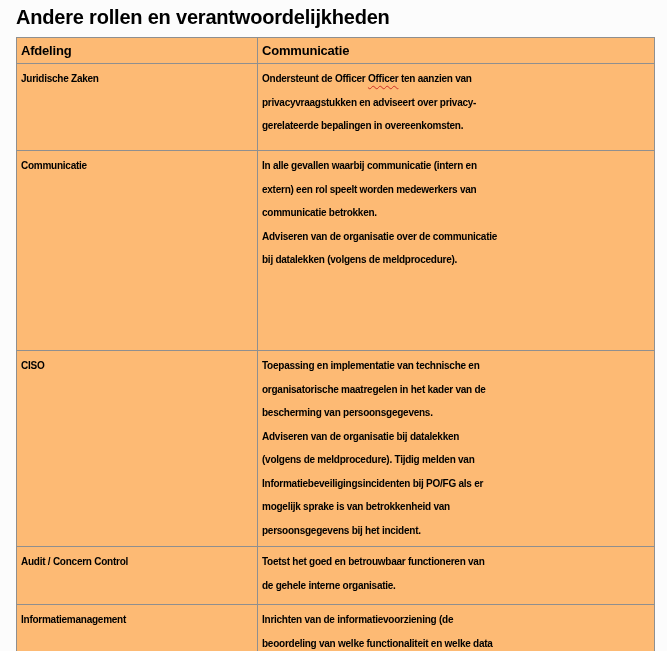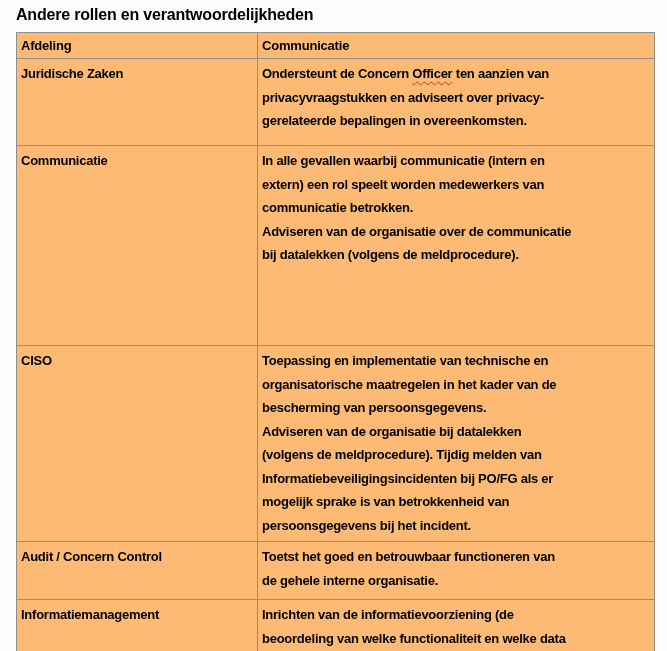--- a/index.html
+++ b/index.html
@@ -13,21 +13,21 @@
     overflow: hidden;
   }
   .page {
     position: relative;
     width: 667px;
     height: 651px;
   }
   .doc-title {
     margin: 0;
     padding: 6px 0 8px 16px;
-    font-size: 16px;
+    font-size: 20px;
     font-weight: 700;
     letter-spacing: -0.2px;
     color: #000;
   }
   table.roles {
     border-collapse: collapse;
     table-layout: fixed;
     margin-left: 16px;
     width: 638px;
     background: #fdba74;
@@ -42,21 +42,21 @@
     box-sizing: border-box;
   }
   th {
     font-size: 13px;
     height: 26px;
     vertical-align: middle;
     padding: 2px 4px;
     letter-spacing: -0.2px;
   }
   td {
-    font-size: 13px;
+    font-size: 10px;
     line-height: 23.5px;
     letter-spacing: -0.25px;
     vertical-align: top;
     padding: 3px 4px 4px 4px;
     white-space: pre-line;
   }
   tbody tr:nth-child(1) { height: 87px; }
   tbody tr:nth-child(2) { height: 200px; }
   tbody tr:nth-child(3) { height: 121px; }
   tbody tr:nth-child(4) { height: 58px; }
@@ -82,21 +82,21 @@
     </colgroup>
     <thead>
       <tr>
         <th>Afdeling</th>
         <th>Communicatie</th>
       </tr>
     </thead>
     <tbody>
       <tr>
         <td>Juridische Zaken</td>
-        <td><span>Ondersteunt de Concern </span><span class="misspelled" style="text-decoration-color: rgb(204, 47, 38);">Officer</span><span> ten aanzien van
+        <td><span>Ondersteunt de Officer </span><span class="misspelled" style="text-decoration-color: rgb(204, 47, 38);">Officer</span><span> ten aanzien van
 privacyvraagstukken en adviseert over privacy-
 gerelateerde bepalingen in overeenkomsten.</span></td>
       </tr>
       <tr>
         <td>Communicatie</td>
         <td>In alle gevallen waarbij communicatie (intern en
 extern) een rol speelt worden medewerkers van
 communicatie betrokken.
 Adviseren van de organisatie over de communicatie
 bij datalekken (volgens de meldprocedure).</td>

